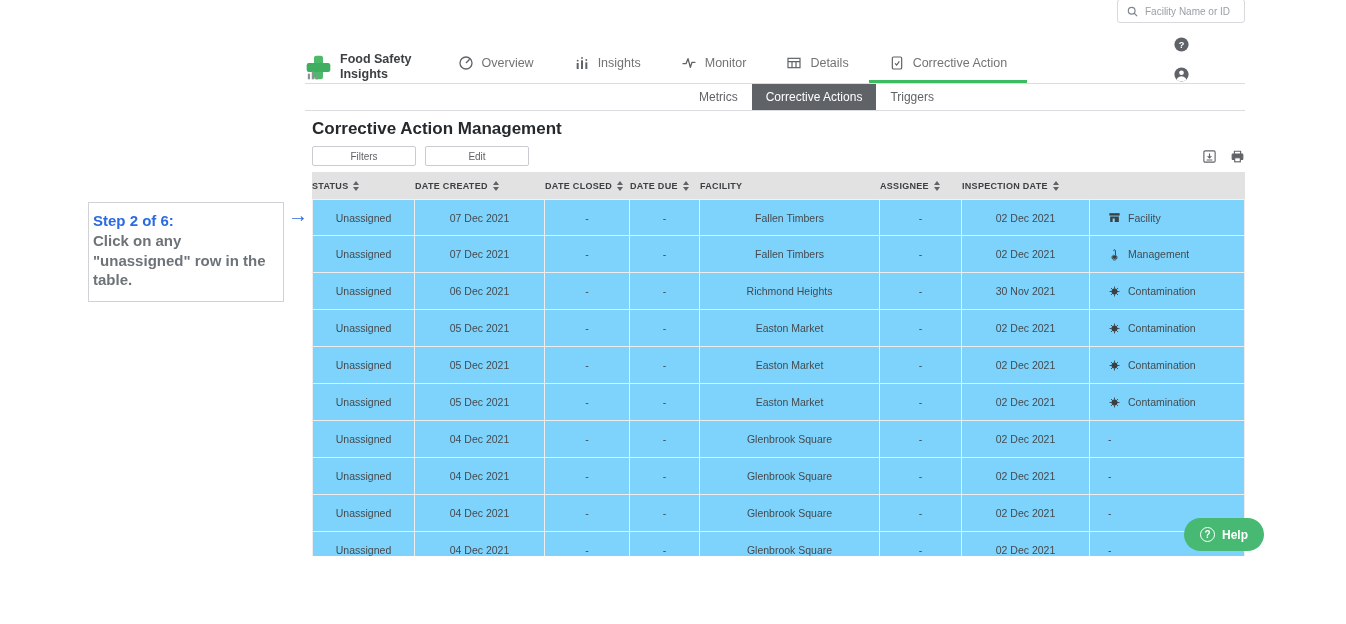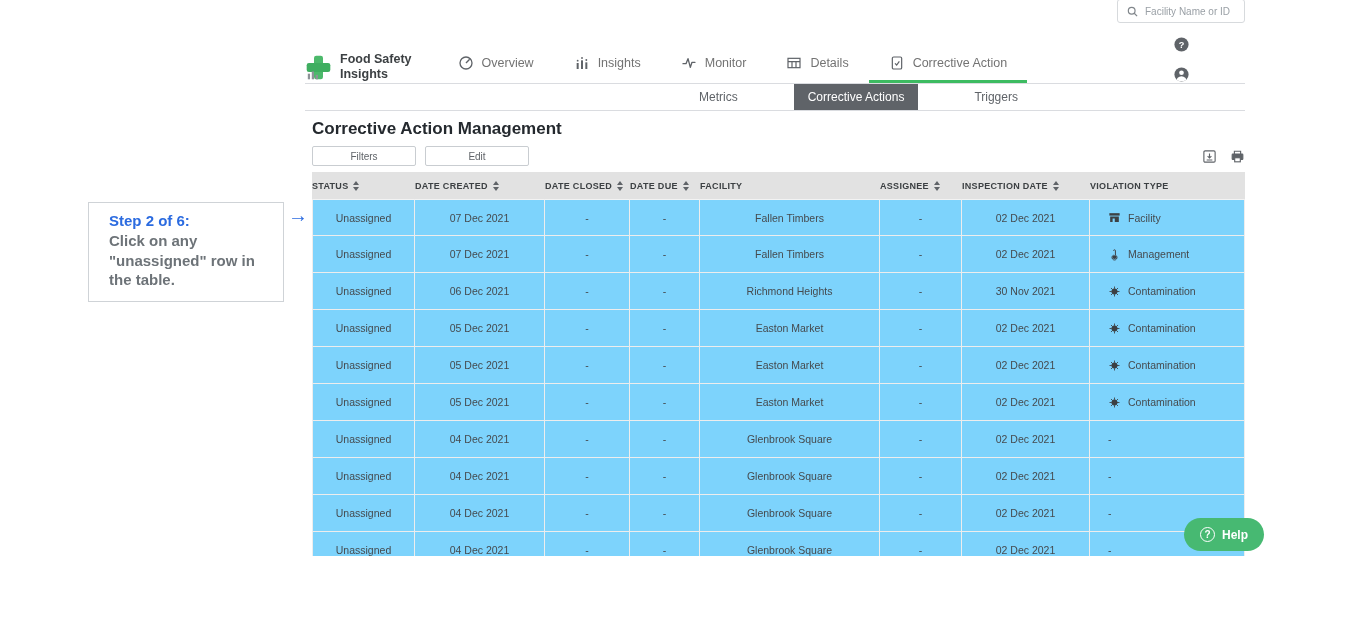--- a/index.html
+++ b/index.html
@@ -26,21 +26,21 @@
                       color:#444; font-family:inherit; background:transparent; }
   .search-box input::placeholder { color:#9aa0a6; }
   .icon-btn { cursor:pointer; }
   .icon-btn svg { width:17px; height:17px; display:block; }
 
   .nav-border { position:absolute; left:305px; top:83px; width:940px; height:1px; background:#dadce0; }
 
   
   .subnav { position:absolute; left:305px; top:84px; width:940px; height:27px;
             border-bottom:1px solid #dadce0; display:flex; align-items:stretch;
-            padding-left:380px;gap:42px; }
+            padding-left:380px; }
   .subnav-tab { display:flex; align-items:center; padding:0 14px; font-size:12px;
                 color:#5f6368; cursor:pointer; }
   .subnav-tab.active { background:#5f6368; color:#fff; }
 
   
   .page-title { position:absolute; left:312px; top:119px; font-size:17px;
                 font-weight:bold; color:#24292e; }
   .toolbar { position:absolute; left:312px; top:146px; width:933px;
              display:flex; gap:9px; align-items:center; }
   .btn { width:104px; height:20px; border:1px solid #c9cdd1; background:#fff;
@@ -71,21 +71,21 @@
   .td.violation { justify-content:flex-start; padding-left:18px; gap:7px; }
   .v-icon svg { width:13px; height:13px; display:block; }
   .sort { display:inline-flex; flex-direction:column; gap:2px; margin-left:5px; }
   .tri-up { width:0; height:0; border-left:3px solid transparent;
             border-right:3px solid transparent; border-bottom:4px solid #5f6368; }
   .tri-down { width:0; height:0; border-left:3px solid transparent;
               border-right:3px solid transparent; border-top:4px solid #5f6368; }
 
   
   .annotation { position:absolute; left:88px; top:202px; width:196px; background:#fff;
-                border:1px solid #cfd3d7; padding:8px 20px 11px; font-size:15px;
+                border:1px solid #cfd3d7; padding:8px 4px 11px; font-size:15px;
                 font-weight:bold; line-height:1.32; }
   .annotation .step { color:#2b6be0; display:block; }
   .annotation .instruction { color:#6d7378; }
   .annotation-arrow { position:absolute; left:288px; top:204px; color:#2b6be0;
                       font-size:20px; font-weight:bold; }
 
   
   .help-btn { position:absolute; left:1184px; top:518px; height:33px; padding:0 16px;
               background:#47b972; border-radius:17px; display:flex; align-items:center;
               gap:7px; color:#fff; font-size:12px; font-weight:bold; cursor:pointer; z-index:5; }
@@ -263,23 +263,20 @@
           <i class="tri-down"></i>
         </span>
       </div>
       <div class="th cell">
         <span>INSPECTION DATE</span>
         <span class="sort">
           <i class="tri-up"></i>
           <i class="tri-down"></i>
         </span>
       </div>
-      <div class="th cell">
-        <span>VIOLATION TYPE</span>
-      </div>
     </div>
   <div class="tbody">
       <div class="tr">
         <div class="td cell">Unassigned</div>
         <div class="td cell">07 Dec 2021</div>
         <div class="td cell">-</div>
         <div class="td cell">-</div>
         <div class="td cell">Fallen Timbers</div>
         <div class="td cell">-</div>
         <div class="td cell">02 Dec 2021</div>

